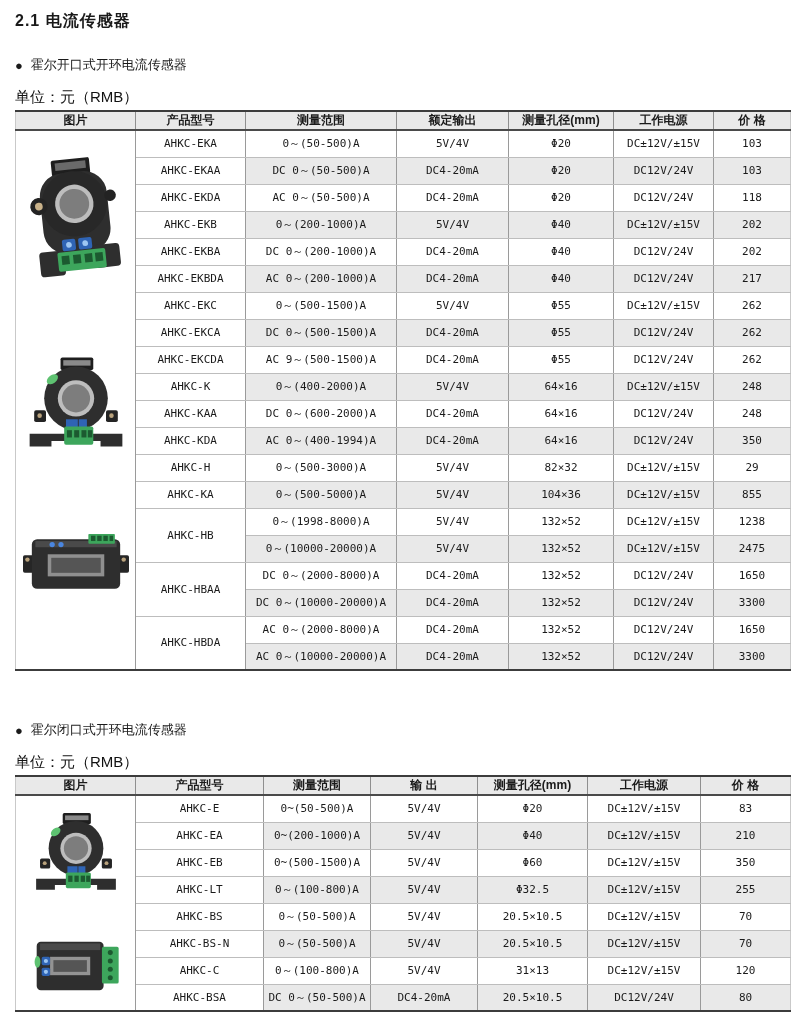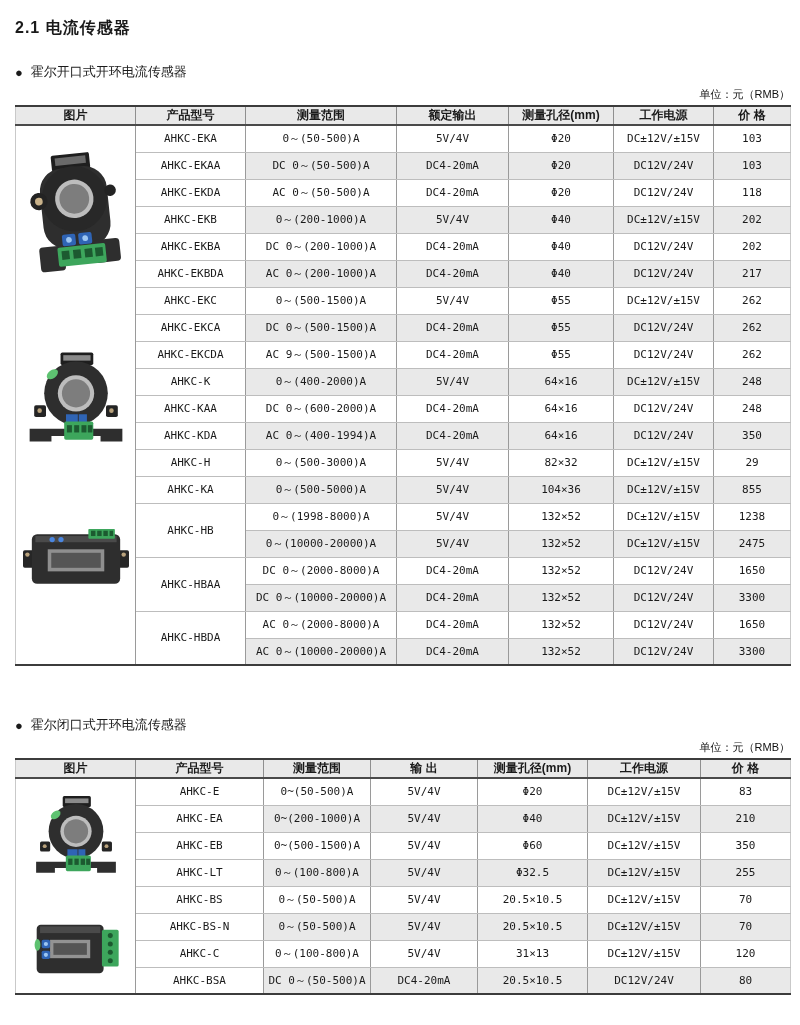--- a/index.html
+++ b/index.html
@@ -1,27 +1,27 @@
 <!DOCTYPE html>
 <html><head>
 <meta charset="utf-8">
 <style>
   * { box-sizing: border-box; margin: 0; padding: 0; }
   html,body { width:800px; height:1025px; background:#fff; overflow:hidden;
     font-family:"Liberation Sans","DejaVu Sans",sans-serif; color:#1a1a1a; }
   .page { width:800px; height:1025px; padding:10px 10px 0 15px; position:relative; }
 
-  .page-title { font-size:16px; font-weight:bold; letter-spacing:1px; margin-top:8px; }
+  .page-title { font-size:16px; font-weight:bold; letter-spacing:1px; margin-top:1px; }
 
   .section { margin-top:0; }
   .section-heading { display:flex; align-items:center; font-size:13px; margin-top:24px; }
   .section-heading .bullet { font-size:13px; margin-right:8px; line-height:1; }
   .sec2 .section-heading { margin-top:50px; }
 
-  .unit-label { text-align:right; font-size:11px; margin:6px 0 3px 0; color:#111; }
+  .unit-label { font-size:15px; margin:14px 0 3px 0; color:#111; }
 
   table.product-table { width:775px; border-collapse:collapse; table-layout:fixed;
     border-top:2px solid #3c3c3c; border-bottom:2px solid #3c3c3c; }
   table.product-table th {
     height:19px; background:#e9e9e9; font-size:12px; font-weight:bold;
     border-bottom:2px solid #4a4a4a; border-left:1px solid #8f8f8f; border-right:1px solid #8f8f8f;
     text-align:center; vertical-align:middle; padding:0 2px; }
   table.product-table td {
     height:27px; font-size:11px; text-align:center; vertical-align:middle;
     border:1px solid #9a9a9a; border-top:1px solid #bdbdbd; border-bottom:1px solid #bdbdbd;

